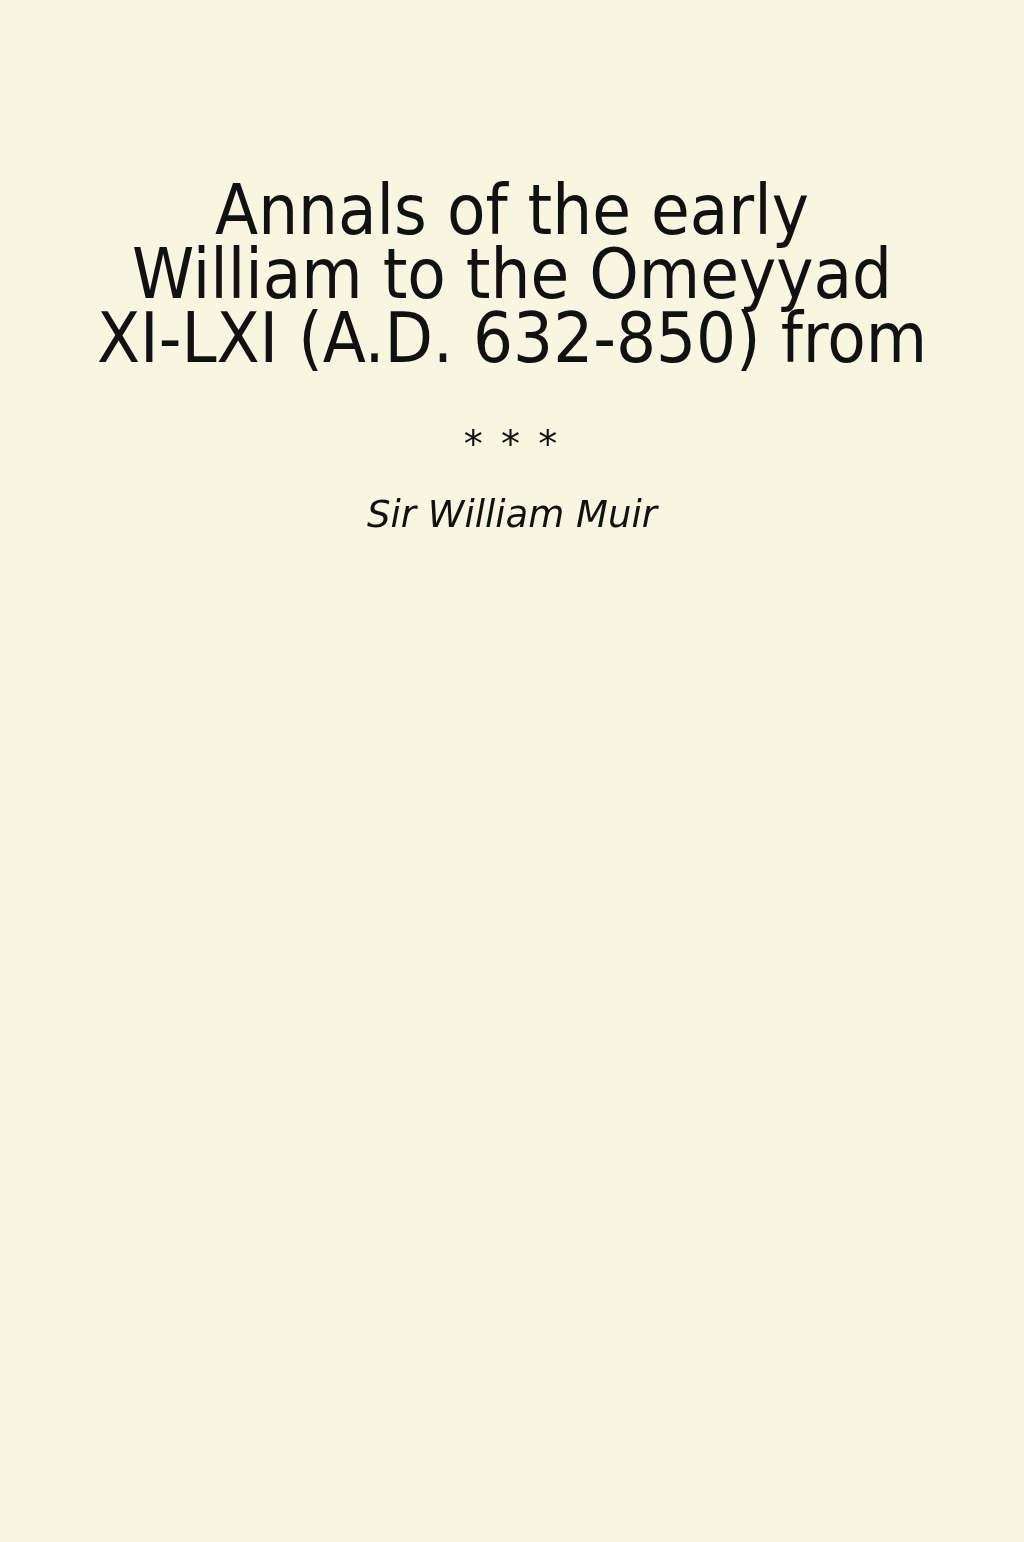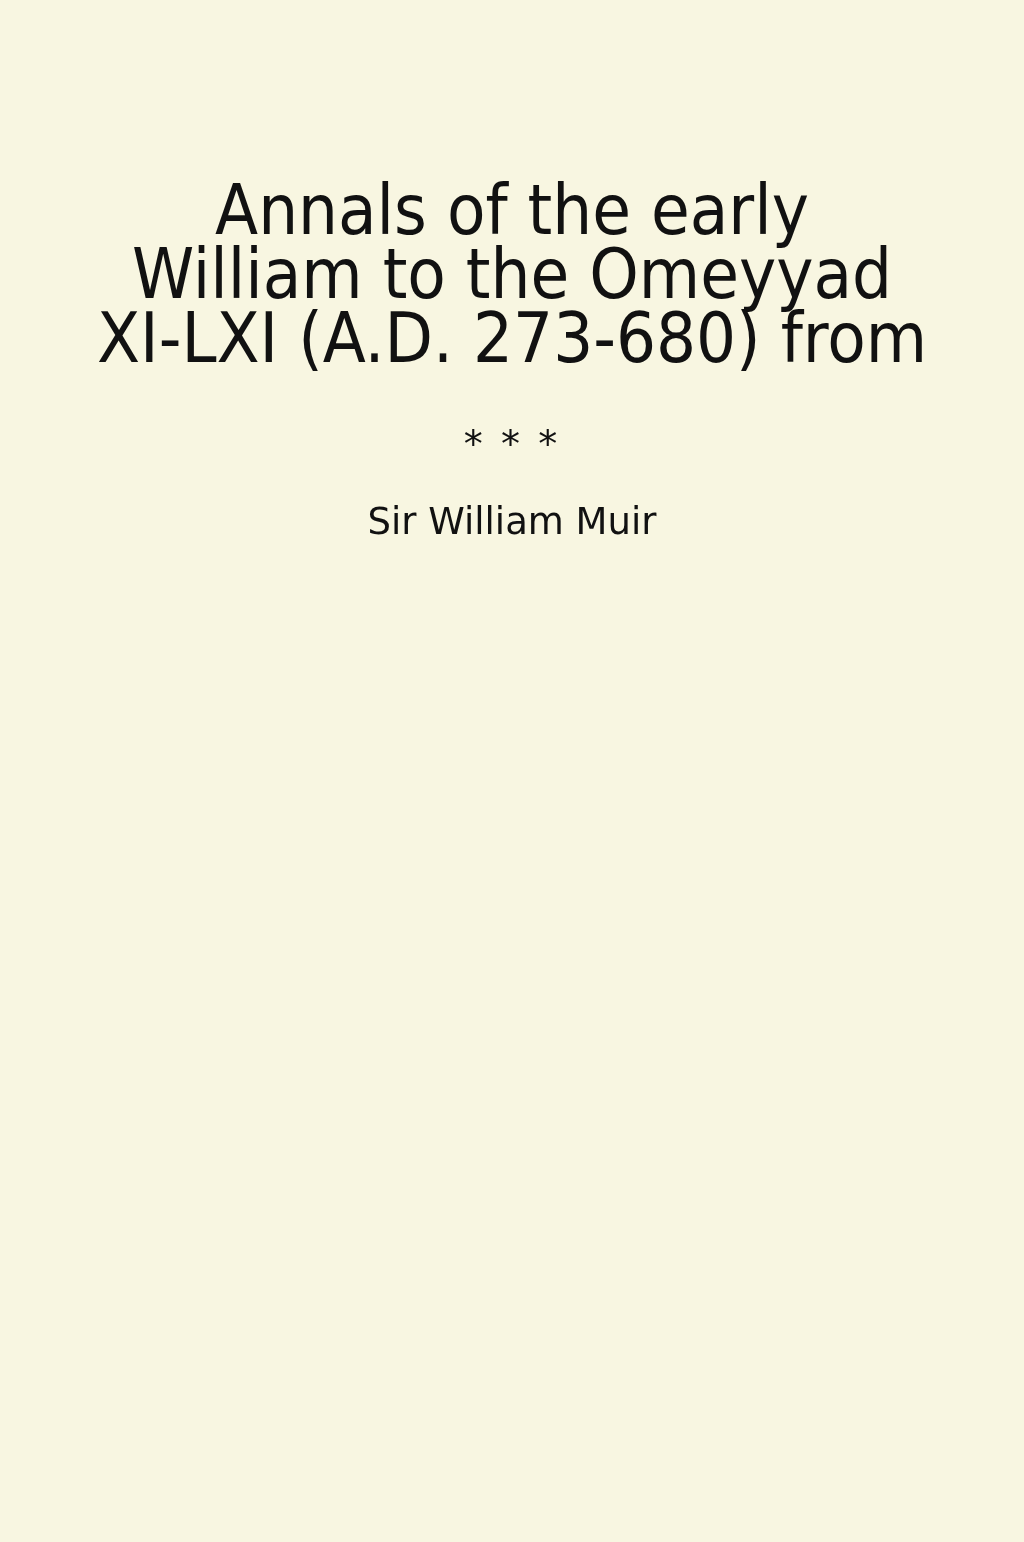--- a/index.html
+++ b/index.html
@@ -31,29 +31,30 @@
     display: block;
     white-space: nowrap;
   }
   .separator {
     margin-top: 52px;
     font-size: 38px;
     line-height: 44px;
     letter-spacing: 0.08em;
   }
   .author {
-    margin-top: 34px;
+    margin-top: 27px;
     font-size: 37px;
     line-height: 43px;
+    font-style: italic;
   }
 </style>
 </head>
 <body style="background-color: rgb(248, 246, 225); color: rgb(17, 17, 17);">
 
 <div class="cover">
   <h1 class="title">
     <span class="line">Annals of the early</span>
     <span class="line">William to the Omeyyad</span>
-    <span class="line">XI-LXI (A.D. 273-680) from</span>
+    <span class="line">XI-LXI (A.D. 632-850) from</span>
   </h1>
   <div class="separator">* * *</div>
   <div class="author">Sir William Muir</div>
 </div>
 
 </body></html>

